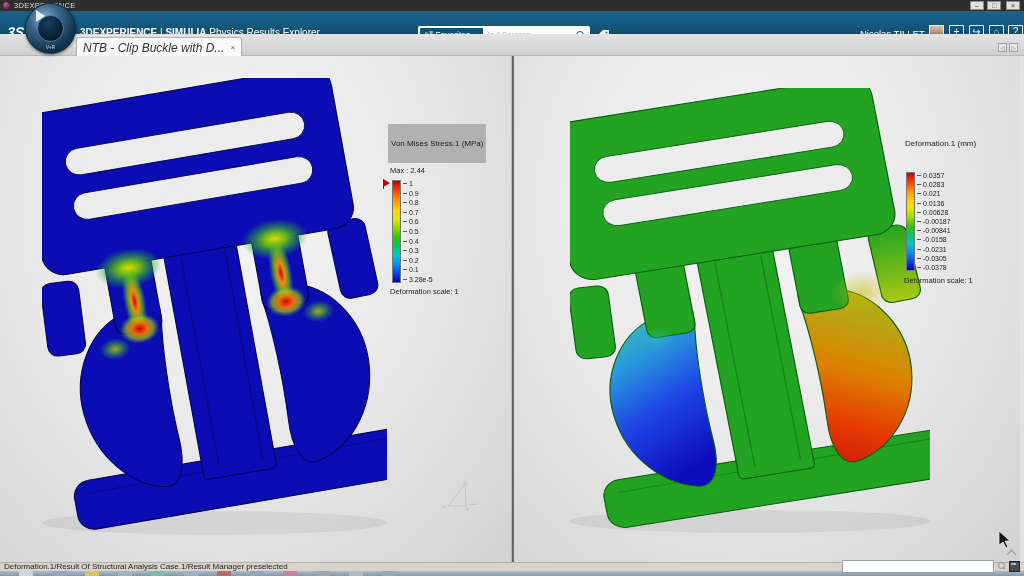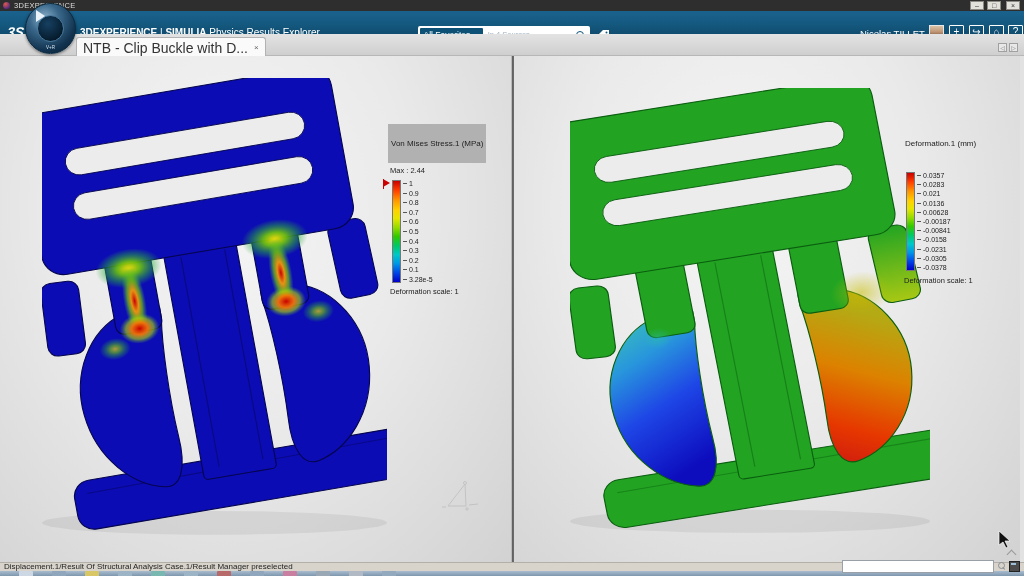--- a/index.html
+++ b/index.html
@@ -40,21 +40,21 @@
   .username{position:absolute;left:860px;top:17px;font-size:9.5px;color:#fff;white-space:nowrap;}
   .avatar{position:absolute;left:929px;top:14px;width:15px;height:15px;border:1px solid #e8e8e8;box-sizing:border-box;
        background:linear-gradient(180deg,#d8c1a6 0%,#c09674 45%,#6d4a38 85%,#41281c 100%);}
   .hbtn{position:absolute;top:14px;width:15px;height:15px;border:1.5px solid #fff;box-sizing:border-box;
        color:#fff;font-size:10px;line-height:12px;text-align:center;border-radius:1px;}
   
   .tabstrip{position:absolute;left:0;top:34px;width:1024px;height:22px;
        background:linear-gradient(180deg,#e3e3e3,#cfcfcf);border-bottom:1px solid #b7b7b7;box-sizing:border-box;}
   .tab{position:absolute;left:76px;top:3px;height:19px;background:#fafafa;border:1px solid #b2b2b2;border-bottom:none;
        border-radius:3px 3px 0 0;display:flex;align-items:center;padding:0 6px;}
-  .tab .tlabel{font-size:14px;color:#333;white-space:nowrap;}
+  .tab .tlabel{font-size:12px;color:#333;white-space:nowrap;font-style:italic;}
   .tab .tclose{font-size:8px;color:#666;margin-left:6px;}
   .pager{position:absolute;top:9px;width:9px;height:9px;border:1px solid #a0a0a0;background:#e8e8e8;color:#777;
        font-size:6px;line-height:8px;text-align:center;box-sizing:border-box;}
   
   .viewport{position:absolute;top:56px;height:507px;
        background:radial-gradient(ellipse at 45% 30%,#f5f5f5 0%,#eaeaea 45%,#d2d2d2 100%);}
   #vpL{left:0;width:511px;}
   #vpR{left:514px;width:506px;border-right:1px solid #9a9a9a;}
   .vdivider{position:absolute;left:511px;top:56px;width:3px;height:507px;
        background:linear-gradient(90deg,#fafafa,#5f5f5f 40%,#6e6e6e);}
@@ -306,21 +306,21 @@
           </div>
       </div>
       <div class="leg-def" style="margin-top:5px;">Deformation scale: 1</div>
     </div>
   </div>
 
   <div class="vdivider"></div>
   <div class="rightedge"></div>
 
   <div class="statusbar">
-    <span>Displacement.1/Result Of Structural Analysis Case.1/Result Manager preselected</span>
+    <span>Deformation.1/Result Of Structural Analysis Case.1/Result Manager preselected</span>
   </div>
   <div class="cmdinput"></div>
   <div class="minimag"></div>
   <div class="miniwin"></div>
   <div class="chevup"></div>
   <div class="taskbar">
       <div class="tb-seg" style="background: rgb(205, 216, 228);"></div>
       <div class="tb-seg" style="background: rgb(143, 166, 189);"></div>
       <div class="tb-seg" style="background: rgb(217, 199, 102);"></div>
       <div class="tb-seg" style="background: rgb(157, 179, 198);"></div>

